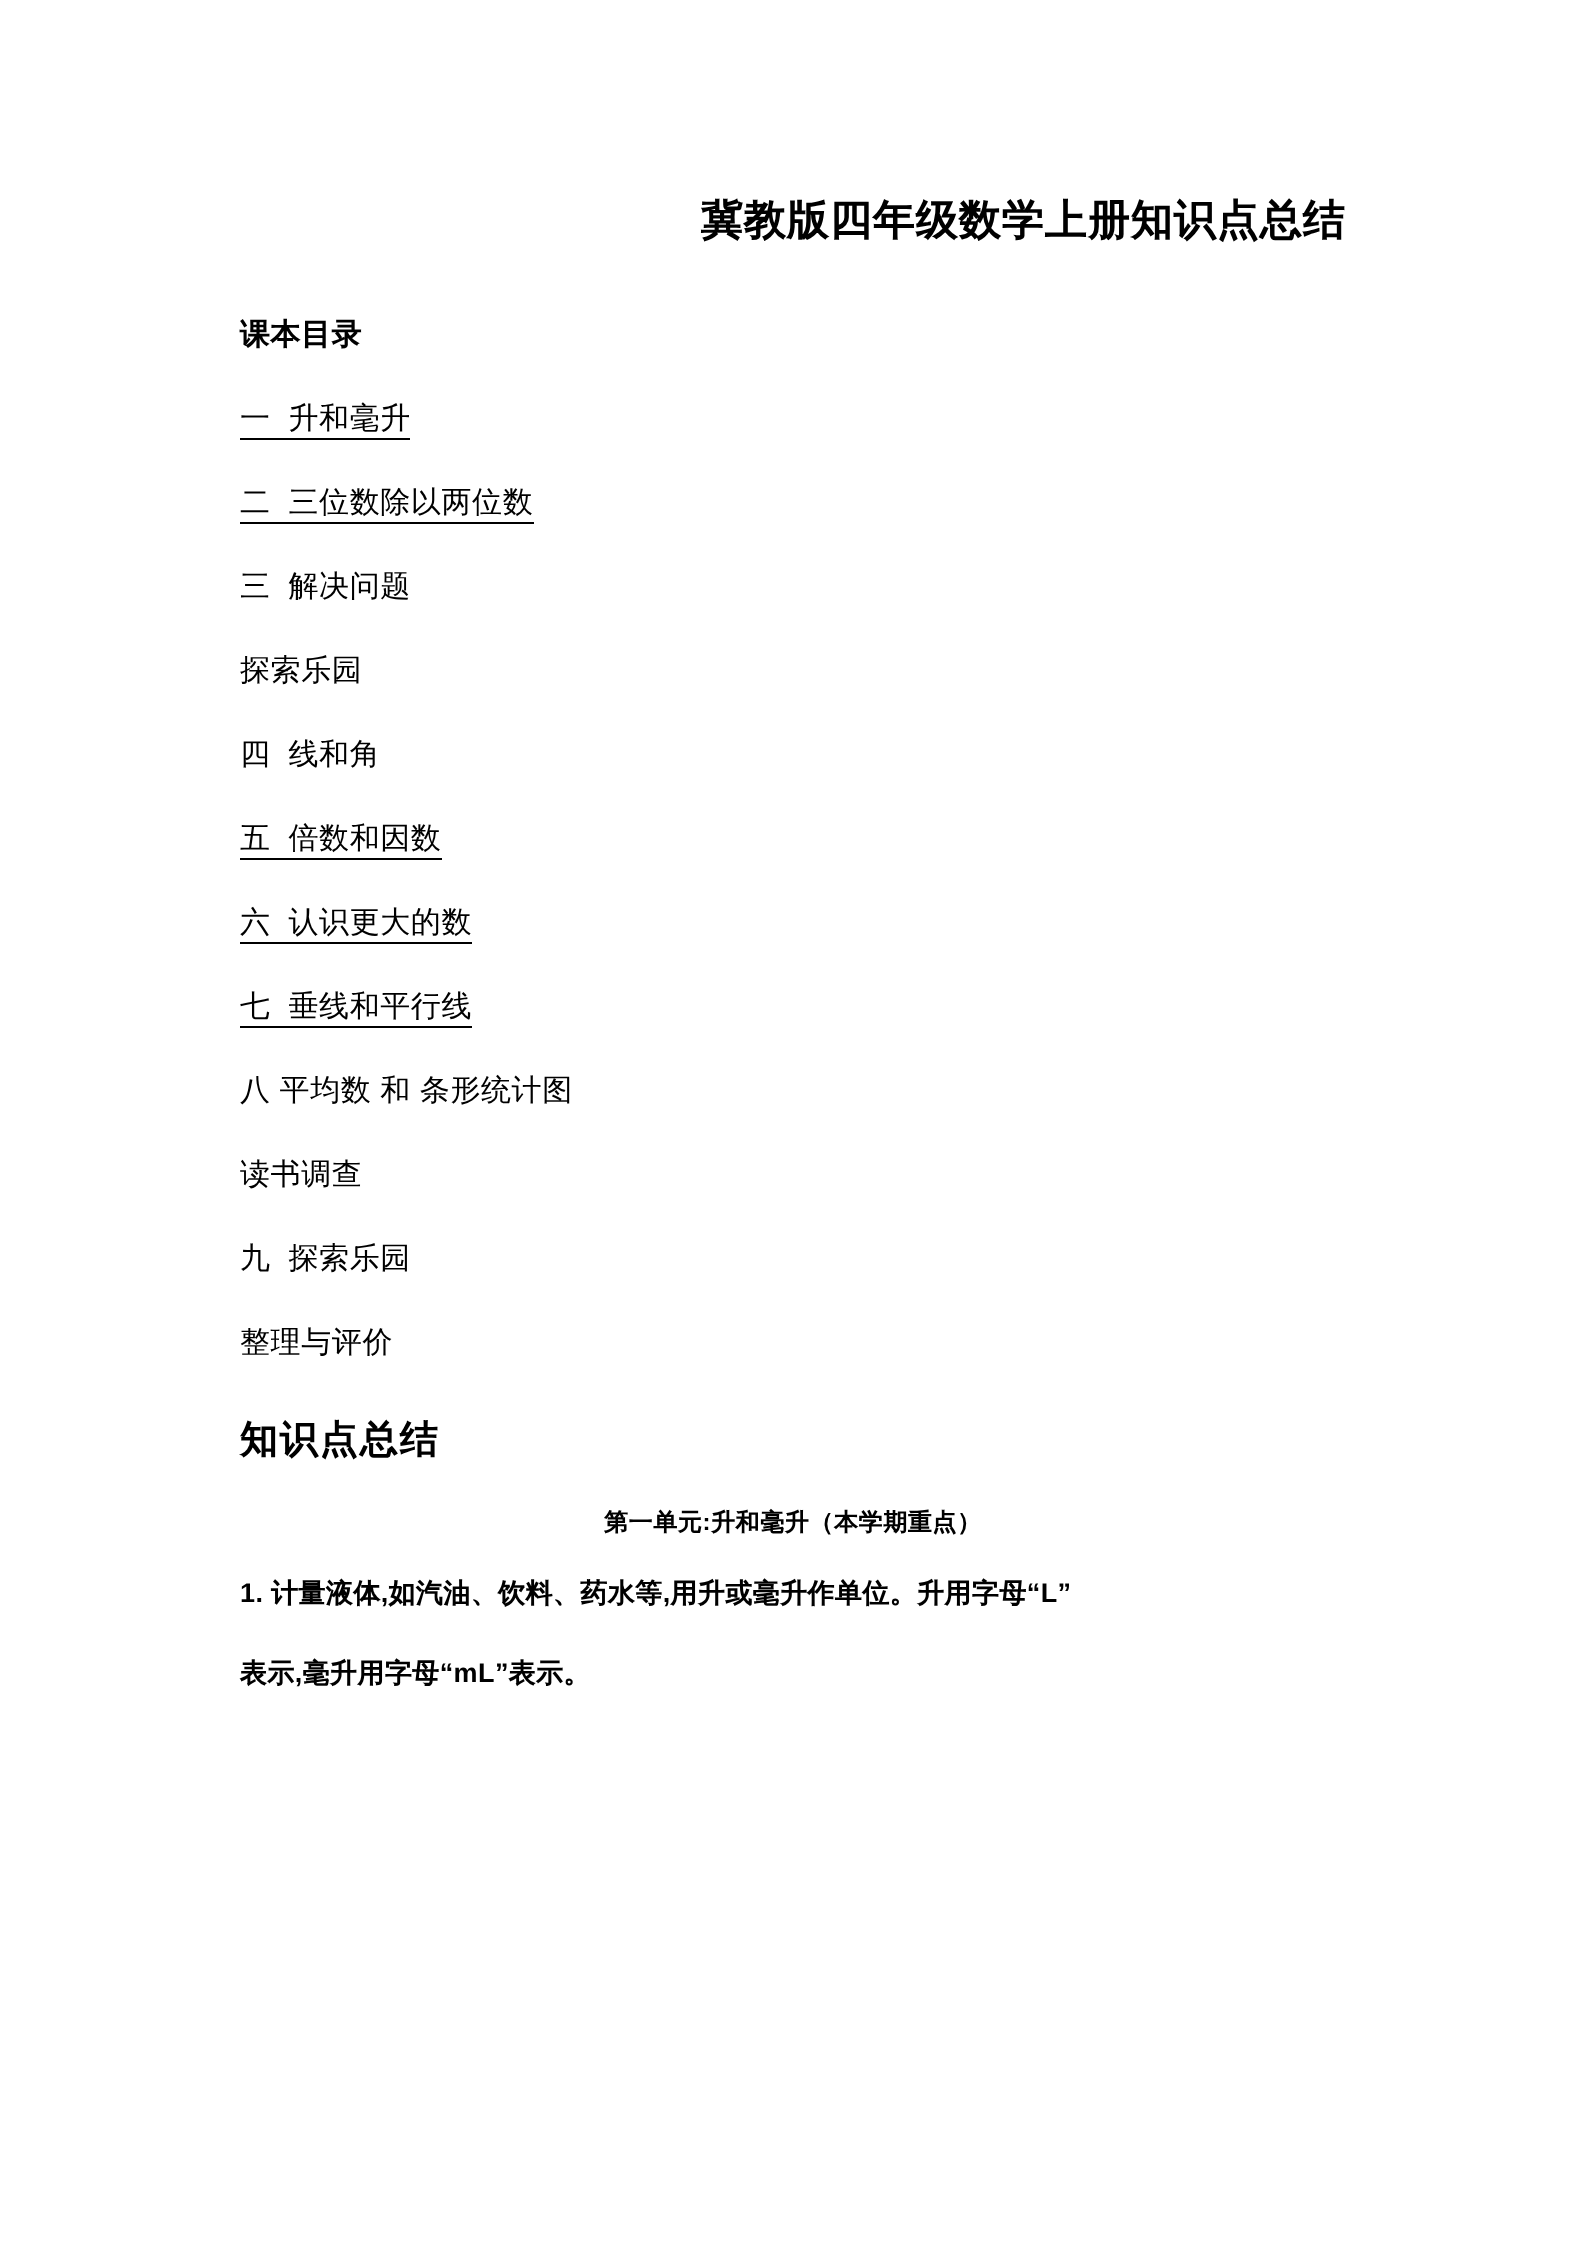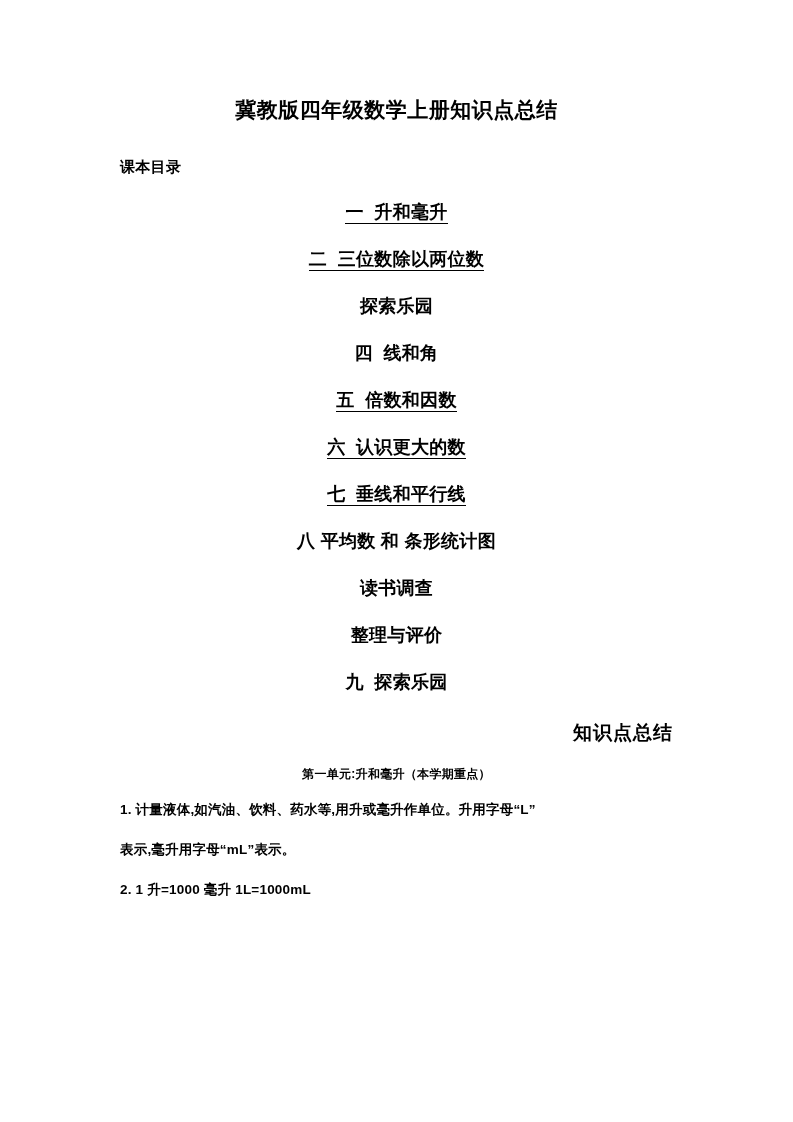--- a/index.html
+++ b/index.html
@@ -16,53 +16,52 @@
     overflow: hidden;
   }
   .page {
     position: relative;
     width: 793px;
     height: 1122px;
     box-sizing: border-box;
     padding: 0 120px;
   }
   .doc-title {
-    text-align: center;
+    text-align: right;
     font-size: 21px;
     font-weight: bold;
     letter-spacing: 0.5px;
     margin-top: 96px;
     margin-bottom: 0;
   }
   .toc {
     margin-top: 34px;
   }
   .toc-heading {
     font-size: 15px;
     font-weight: bold;
     margin: 0 0 23px 0;
     letter-spacing: 0.3px;
   }
   .toc-item {
-    font-size: 18px;
-    font-weight: bold;
+    font-size: 15px;
+    font-weight: normal;
     margin: 0 0 23px 0;
     letter-spacing: 0.3px;
     white-space: pre;
-    text-align: center;
   }
   .toc-item .txt {
     display: inline;
   }
   .toc-item.link .txt {
     border-bottom: 1.5px solid #000;
     padding-bottom: 1px;
   }
   .section-title {
-    text-align: right;
+    text-align: left;
     font-size: 19px;
     font-weight: bold;
     margin: 26px 0 0 0;
     letter-spacing: 1px;
   }
   .unit-title {
     text-align: center;
     font-size: 12px;
     font-weight: bold;
     margin: 20px 0 0 0;
@@ -81,31 +80,31 @@
 
 <div class="page">
 
   <div class="doc-title">冀教版四年级数学上册知识点总结</div>
 
   <div class="toc">
     <div class="toc-heading">课本目录</div>
 
     <div class="toc-item link"><span class="txt">一  升和毫升</span></div>
     <div class="toc-item link"><span class="txt">二  三位数除以两位数</span></div>
+    <div class="toc-item"><span class="txt">三  解决问题</span></div>
     <div class="toc-item"><span class="txt">探索乐园</span></div>
     <div class="toc-item"><span class="txt">四  线和角</span></div>
     <div class="toc-item link"><span class="txt">五  倍数和因数</span></div>
     <div class="toc-item link"><span class="txt">六  认识更大的数</span></div>
     <div class="toc-item link"><span class="txt">七  垂线和平行线</span></div>
     <div class="toc-item"><span class="txt">八 平均数 和 条形统计图</span></div>
     <div class="toc-item"><span class="txt">读书调查</span></div>
+    <div class="toc-item"><span class="txt">九  探索乐园</span></div>
     <div class="toc-item"><span class="txt">整理与评价</span></div>
-    <div class="toc-item"><span class="txt">九  探索乐园</span></div>
   </div>
 
   <div class="section-title">知识点总结</div>
   <div class="unit-title">第一单元:升和毫升（本学期重点）</div>
 
   <div class="body-para">1. 计量液体,如汽油、饮料、药水等,用升或毫升作单位。升用字母“L”</div>
   <div class="body-para">表示,毫升用字母“mL”表示。</div>
-  <div class="body-para">2. 1 升=1000 毫升  1L=1000mL</div>
 
 </div>
 
 </body></html>

